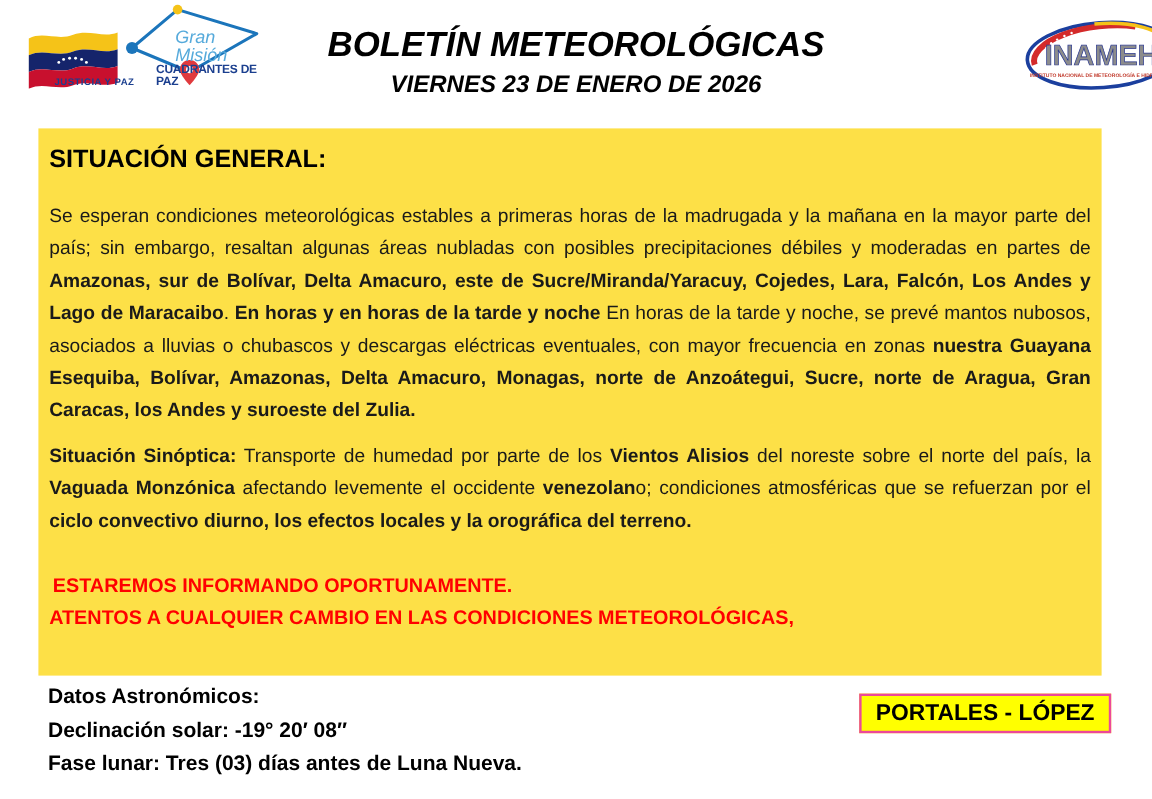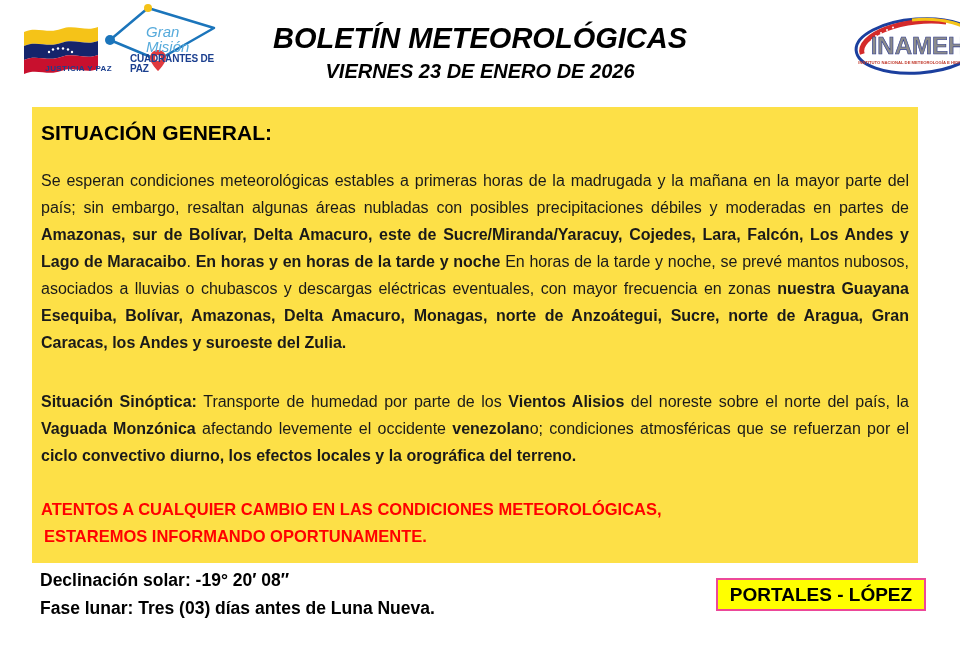--- a/index.html
+++ b/index.html
@@ -23,21 +23,21 @@
   .title-sub{font-size:20px;font-weight:bold;font-style:italic;color:#000;margin-top:5px;}
 
   .logo-inameh{position:absolute;left:852px;top:12px;width:132px;height:80px;}
 
   
   .bulletin{position:absolute;left:32px;top:107px;width:886px;height:456px;
             background:#fde047;box-sizing:border-box;padding:12px 9px 0 9px;}
   .situacion-heading{font-size:21px;font-weight:bold;color:#000;margin:2px 0 0 0;}
   .body-text{font-size:16px;color:#1a1a1a;line-height:27px;text-align:justify;}
   .para1{margin-top:22px;}
-  .para2{margin-top:32px;}
+  .para2{margin-top:11px;}
   .alert{margin-top:27px;font-weight:bold;line-height:27px;font-size:16.5px;}
 
   
   .astro{position:absolute;left:40px;top:566px;font-size:17.5px;font-weight:bold;
          color:#000;line-height:28px;}
   .badge{position:absolute;left:716px;top:578px;width:210px;height:33px;
          box-sizing:border-box;border:2px solid #ec4899;
          display:flex;align-items:center;justify-content:center;
          font-size:19px;font-weight:bold;color:#000;}
 </style>
@@ -108,25 +108,26 @@
   </div>
 
   <div class="bulletin">
     <div class="situacion-heading">SITUACIÓN GENERAL:</div>
 
     <div class="body-text para1"><span>Se esperan condiciones meteorológicas estables a primeras horas de la madrugada y la mañana en la mayor parte del país; sin embargo, resaltan algunas áreas nubladas con posibles precipitaciones débiles y moderadas en partes de </span><span style="font-weight: bold;">Amazonas, sur de Bolívar, Delta Amacuro, este de Sucre/Miranda/Yaracuy, Cojedes, Lara, Falcón, Los Andes y Lago de Maracaibo</span><span>. </span><span style="font-weight: bold;">En horas y en horas de la tarde y noche</span><span> En horas de la tarde y noche, se prevé mantos nubosos, asociados a lluvias o chubascos y descargas eléctricas eventuales, con mayor frecuencia en zonas </span><span style="font-weight: bold;">nuestra Guayana Esequiba, Bolívar, Amazonas, Delta Amacuro, Monagas, norte de Anzoátegui, Sucre, norte de Aragua, Gran Caracas, los Andes y suroeste del Zulia.</span></div>
 
     <div class="body-text para2"><span style="font-weight: bold;">Situación Sinóptica:</span><span> Transporte de humedad por parte de los </span><span style="font-weight: bold;">Vientos Alisios</span><span> del noreste sobre el norte del país, la </span><span style="font-weight: bold;">Vaguada Monzónica</span><span> afectando levemente el occidente </span><span style="font-weight: bold;">venezolan</span><span>o; condiciones atmosféricas que se refuerzan por el </span><span style="font-weight: bold;">ciclo convectivo diurno, los efectos locales y la orográfica del terreno.</span></div>
 
     <div class="alert" style="color:#ff0000;">
+      <div style="padding-left:3px;">ESTAREMOS INFORMANDO OPORTUNAMENTE.</div>
       <div>ATENTOS A CUALQUIER CAMBIO EN LAS CONDICIONES METEOROLÓGICAS,</div>
-      <div style="padding-left:3px;">ESTAREMOS INFORMANDO OPORTUNAMENTE.</div>
     </div>
   </div>
 
   <div class="astro">
+    <div>Datos Astronómicos:</div>
     <div>Declinación solar: -19° 20′ 08″</div>
     <div>Fase lunar: Tres (03) días antes de Luna Nueva.</div>
   </div>
 
   <div class="badge" style="background:#ffff00;">PORTALES - LÓPEZ</div>
 
 </div>
 
 </body></html>

